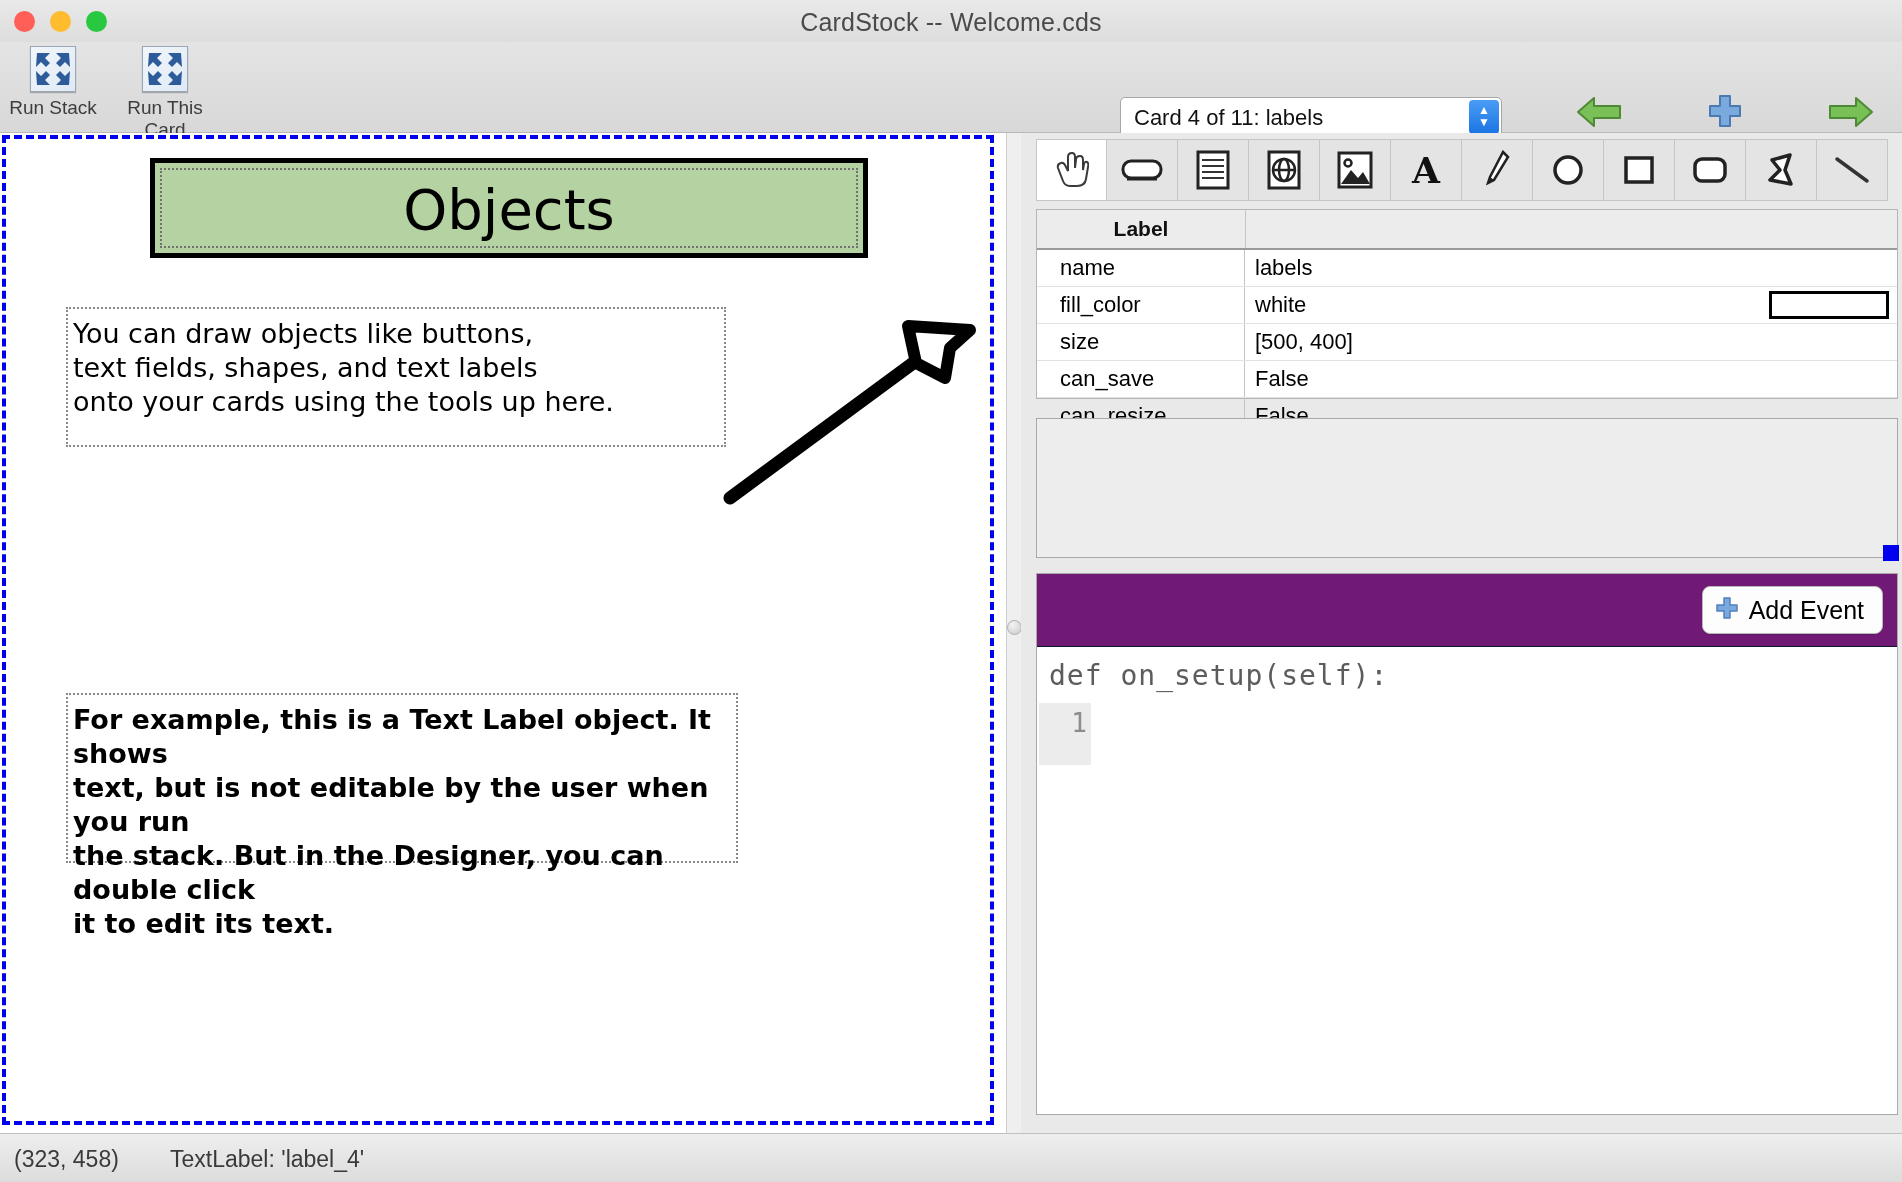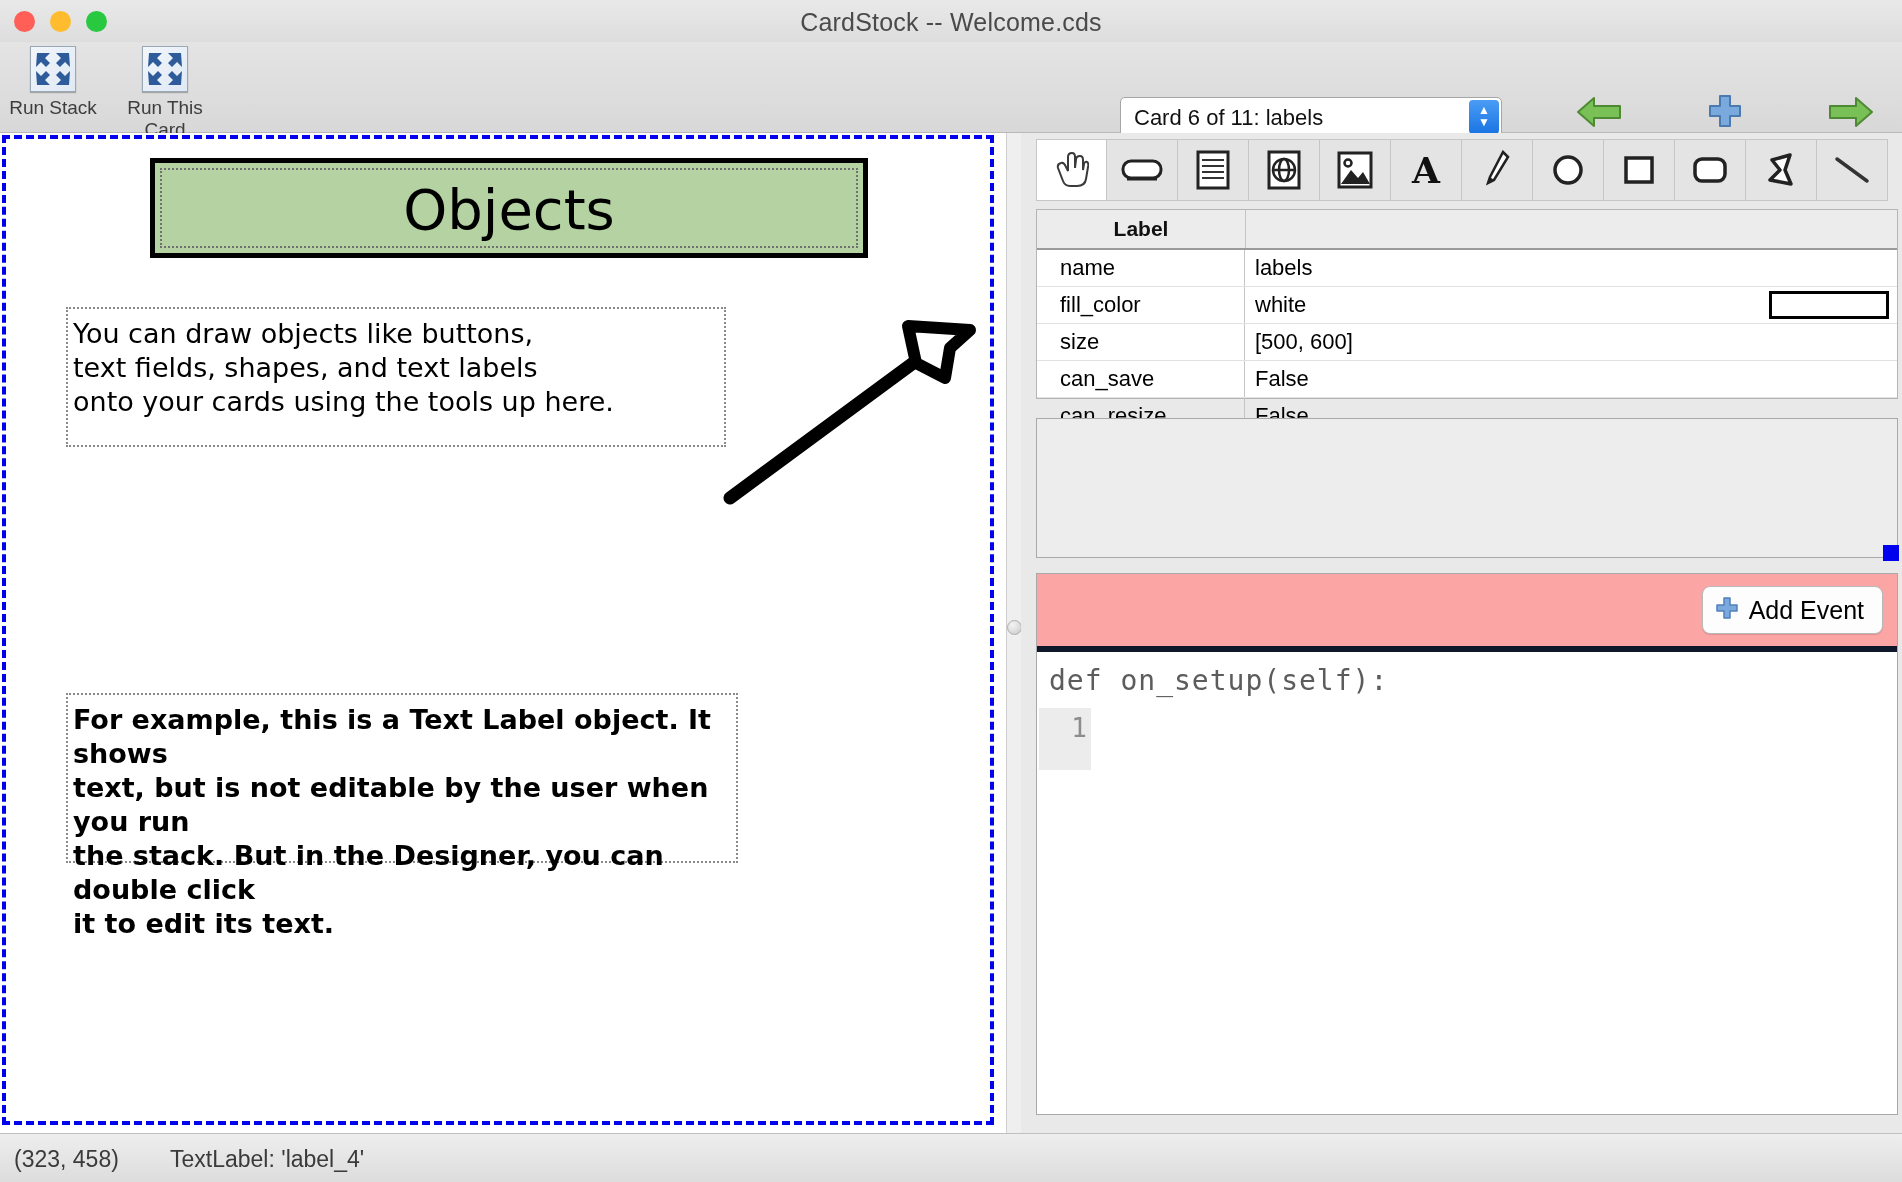--- a/index.html
+++ b/index.html
@@ -250,22 +250,22 @@
 
   
   #code-panel {
     position: absolute; left: 15px; top: 440px;
     width: 862px; height: 542px;
     background: #ffffff;
     border: 1px solid #a9a9a9;
     box-sizing: border-box;
   }
   #code-toolbar {
-    height: 72px; background: #fca5a5;
-    border-bottom: 6px solid #0f172a;
+    height: 72px; background: #701a75;
+    border-bottom: 1px solid #0f172a;
     position: relative;
   }
   #add-event-btn {
     position: absolute; right: 14px; top: 12px;
     height: 46px; padding: 0 18px 0 12px;
     background: #fdfdfd;
     border: 1px solid #b9b9b9;
     border-radius: 8px;
     display: flex; align-items: center; gap: 10px;
     box-shadow: 0 1px 1px rgba(0,0,0,.12);
@@ -340,21 +340,21 @@
           <path d="M6 6 h13 l-5 5 5 5 -4 4 -5-5 -5 5 z" fill="#2e5b9a"></path>
           <path d="M38 6 h-13 l5 5 -5 5 4 4 5-5 5 5 z" fill="#2e5b9a"></path>
           <path d="M6 38 h13 l-5-5 5-5 -4-4 -5 5 -5-5 z" fill="#2e5b9a"></path>
           <path d="M38 38 h-13 l5-5 -5-5 4-4 5 5 5-5 z" fill="#2e5b9a"></path>
         </svg>
       </div>
       <div class="tb-label">Run This Card</div>
     </div>
 
     <div id="card-picker">
-      <div id="card-picker-text">Card 6 of 11: labels</div>
+      <div id="card-picker-text">Card 4 of 11: labels</div>
       <div id="card-picker-stepper">
         <div>▲</div>
           <div>▼</div>
       </div>
     </div>
 
     <div class="nav-btn" id="nav-prev">
       <div class="nav-icon">
         <svg width="52" height="40" viewBox="0 0 52 40">
           <path d="M4 20 L20 6 L20 14 L46 14 L46 26 L20 26 L20 34 Z" fill="#79c057" stroke="#4e8a33" stroke-width="2" stroke-linejoin="round"></path>
@@ -502,21 +502,21 @@
         <div class="k">name</div>
         <div class="v">labels</div>
       </div>
       <div class="prop-row">
         <div class="k">fill_color</div>
         <div class="v">white</div>
         <div id="color-swatch"></div>
       </div>
       <div class="prop-row">
         <div class="k">size</div>
-        <div class="v">[500, 600]</div>
+        <div class="v">[500, 400]</div>
       </div>
       <div class="prop-row">
         <div class="k">can_save</div>
         <div class="v">False</div>
       </div>
       <div class="prop-row">
         <div class="k">can_resize</div>
         <div class="v">False</div>
       </div>
     </div>

